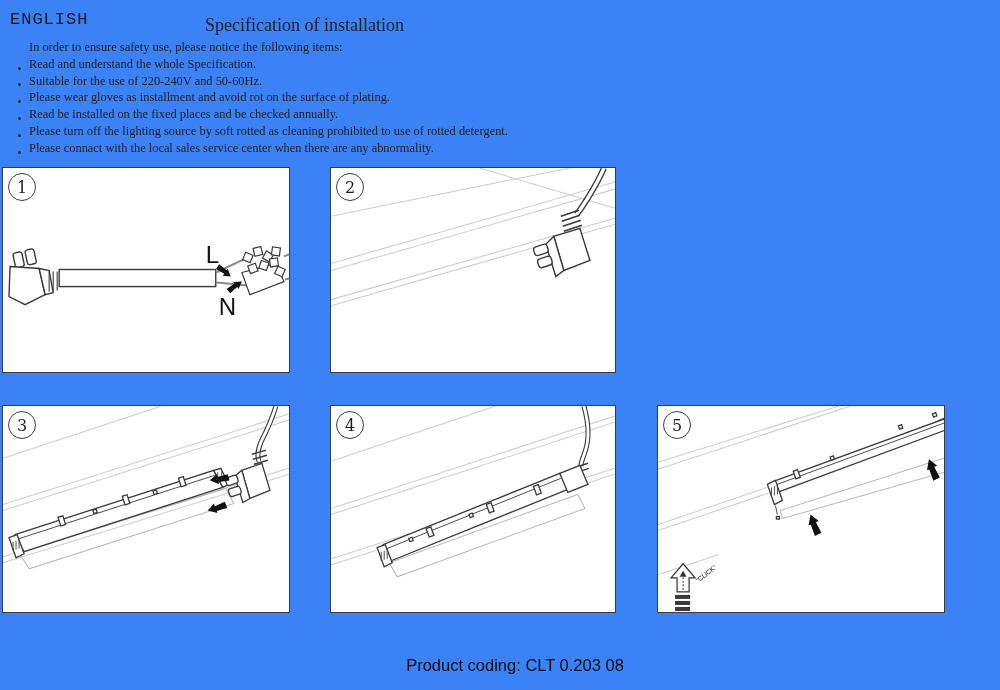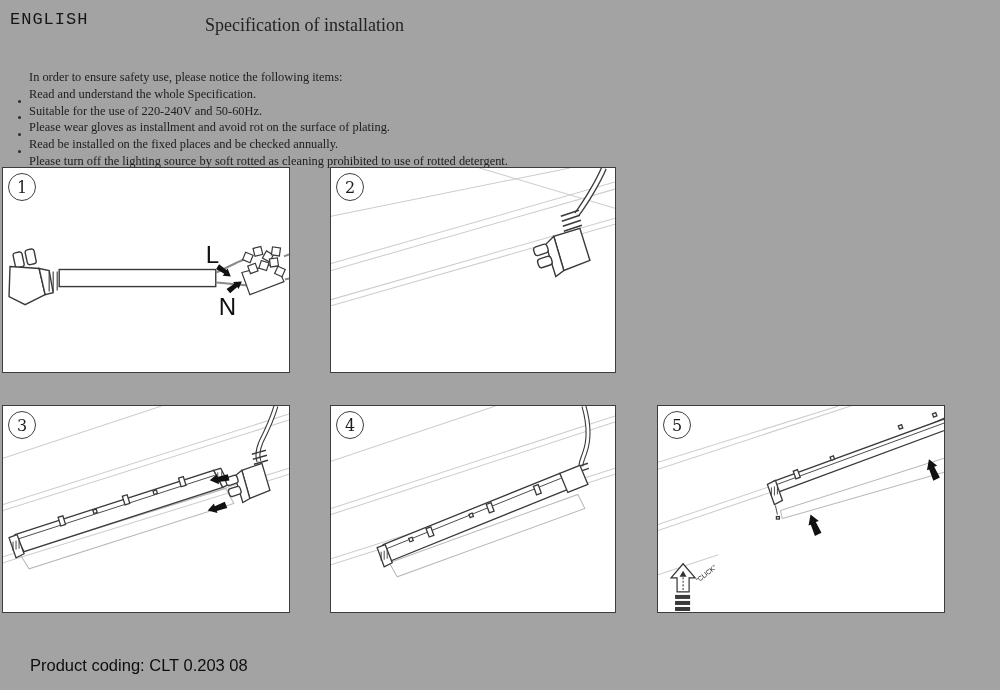--- a/index.html
+++ b/index.html
@@ -1,35 +1,35 @@
 <!DOCTYPE html>
 <html><head>
 <meta charset="utf-8">
 <style>
   html,body{margin:0;padding:0;background:#fff;}
-  .page{position:relative;width:1000px;height:690px;background:#a3a3a3;overflow:hidden;
+  .page{position:relative;width:1000px;height:690px;background:#3b82f6;overflow:hidden;
         font-family:"Liberation Serif","DejaVu Serif",serif;color:#1c1c1c;}
   .lang{position:absolute;left:10px;top:10px;font-family:"Liberation Mono","DejaVu Sans Mono",monospace;
         font-size:17px;letter-spacing:1px;color:#161616;}
   .doc-title{position:absolute;left:205px;top:15px;font-size:18px;color:#222;}
-  .safety{position:absolute;left:16px;top:39px;font-size:12.4px;line-height:16.8px;color:#202020;margin-top:30px;}
+  .safety{position:absolute;left:16px;top:39px;font-size:12.4px;line-height:16.8px;color:#202020;}
   .safety-intro{margin:0 0 0 13px;}
-  .safety-item{display:flex;align-items:flex-end;}
+  .safety-item{display:flex;align-items:center;}
   .bullet{width:3px;height:3px;background:#2a2a2a;border-radius:50%;margin:8px 8px 0 2px;flex:none;}
   .panel{position:absolute;border:1.6px solid #3c3c3c;background:#fff;box-sizing:border-box;}
   .panel svg{position:absolute;left:0;top:0;width:100%;height:100%;}
   .p1{left:2px;top:167px;width:288px;height:206px;}
   .p2{left:330px;top:167px;width:286px;height:206px;}
   .p3{left:2px;top:405px;width:288px;height:208px;}
   .p4{left:330px;top:405px;width:286px;height:208px;}
   .p5{left:657px;top:405px;width:288px;height:208px;}
   .panel-num{position:absolute;left:5px;top:5px;width:26px;height:26px;border:1.4px solid #3f3f3f;
         border-radius:50%;display:flex;align-items:center;justify-content:center;
         font-family:"DejaVu Serif",serif;font-size:16px;color:#1c1c1c;background:#fff;z-index:2;}
-  .footer{position:absolute;top:656px;left:0;width:1000px;box-sizing:border-box;
+  .footer{position:absolute;top:656px;left:0;width:1000px;text-align:center;box-sizing:border-box;
         padding-left:30px;font-family:"Liberation Sans","DejaVu Sans",sans-serif;font-size:16.5px;color:#0d0d0d;}
   text{font-family:"Liberation Sans","DejaVu Sans",sans-serif;fill:#111;}
 </style>
 </head>
 <body>
 
 <div class="page">
 
   <div class="lang">ENGLISH</div>
   <div class="doc-title">Specification of installation</div>
@@ -48,20 +48,24 @@
       <span class="bullet"></span>
       <span>Please wear gloves as installment and avoid rot on the surface of plating.</span>
       </div>
     <div class="safety-item">
       <span class="bullet"></span>
       <span>Read be installed on the fixed places and be checked annually.</span>
       </div>
     <div class="safety-item">
       <span class="bullet"></span>
       <span>Please turn off the lighting source by soft rotted as cleaning prohibited to use of rotted detergent.</span>
+      </div>
+    <div class="safety-item">
+      <span class="bullet"></span>
+      <span>Please connact with the local sales service center when there are any abnormality.</span>
       </div>
   </div>
 
   <div class="panel p1">
     <div class="panel-num">1</div>
     <svg viewBox="0 0 285 203" preserveAspectRatio="none">
 
       <g stroke="#3a3a3a" stroke-width="1.4" fill="#fff">
         <rect x="11" y="84" width="9" height="15" rx="2.5" transform="rotate(-12 15 91)"></rect>
         <rect x="23" y="81" width="9" height="15" rx="2.5" transform="rotate(-12 27 88)"></rect>

